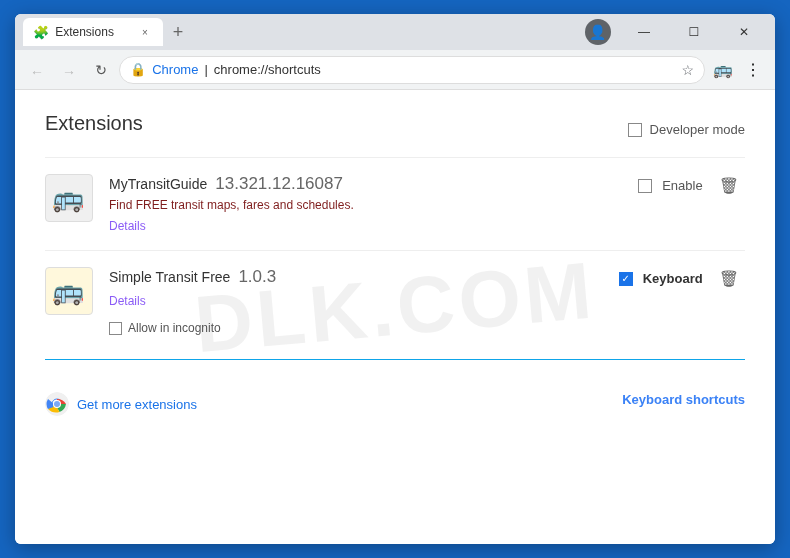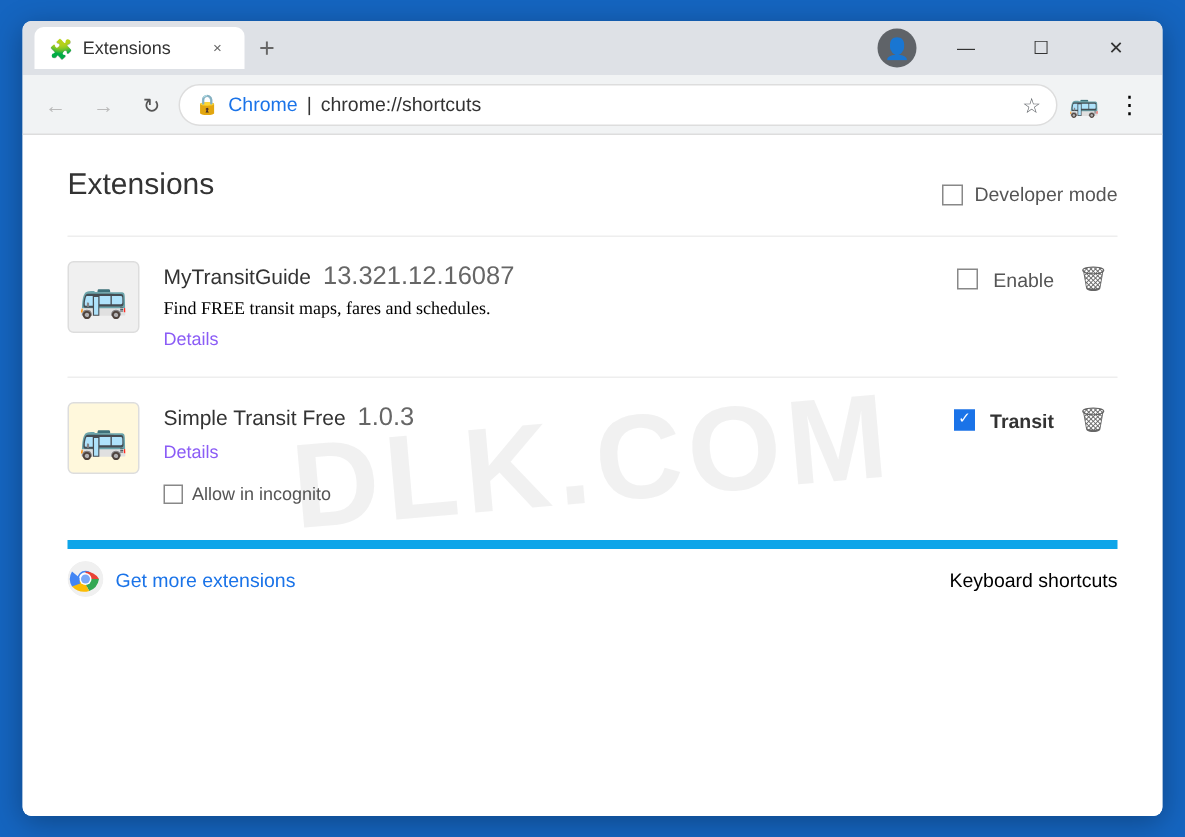--- a/index.html
+++ b/index.html
@@ -261,23 +261,22 @@
       font-size: 14px;
       font-weight: 500;
       color: #333;
     }
     .ext-version {
       font-size: 17px;
       color: #666;
     }
     .ext-desc {
       font-size: 12px;
-      color: #000000;
+      color: #7f1d1d;
       margin-bottom: 4px;
-      font-family: Liberation Serif, serif;
     }
     .ext-details-link {
       font-size: 12px;
       color: #8b5cf6;
       text-decoration: none;
       cursor: pointer;
     }
     .ext-controls {
       display: flex;
       align-items: center;
@@ -313,46 +312,47 @@
     .incognito-checkbox {
       width: 13px;
       height: 13px;
       border: 1px solid #888;
       background: #fff;
       cursor: pointer;
     }
     .page-footer {
       display: flex;
       justify-content: space-between;
-      align-items: center;
-      padding: 8px 0 0;
-      border-top: 6px solid #0ea5e9;
+      align-items: flex-start;
+      padding: 32px 0 0;
+      border-top: 1px solid #0ea5e9;
       position: relative;
       z-index: 1;
       margin-top: 8px;
     }
     .get-more-link {
       display: flex;
       align-items: center;
       gap: 8px;
       font-size: 13px;
       color: #1a73e8;
       text-decoration: none;
       cursor: pointer;
     }
     .chrome-logo {
       width: 24px;
       height: 24px;
       border-radius: 50%;
     }
     .keyboard-shortcuts {
       font-size: 13px;
-      color: #000000;
+      color: #3b82f6;
       cursor: pointer;
       text-decoration: none;
+      font-weight: bold;
     }
     
     .checkmark-box {
       width: 14px;
       height: 14px;
       border: 1px solid #1a73e8;
       background: #1a73e8;
       display: flex;
       align-items: center;
       justify-content: center;
@@ -459,21 +459,21 @@
           <span class="ext-version">1.0.3</span>
         </div>
         <a class="ext-details-link">Details</a>
         <div class="allow-incognito">
           <div class="incognito-checkbox"></div>
           <span>Allow in incognito</span>
         </div>
       </div>
       <div class="ext-controls">
         <div class="checkmark-box"></div>
-        <span class="enabled-label">Transit</span>
+        <span class="enabled-label">Keyboard</span>
         <button class="delete-btn">🗑</button>
       </div>
     </div>
 
     <div class="page-footer">
       <a class="get-more-link">
 
         <svg class="chrome-logo" viewBox="0 0 24 24" width="24" height="24">
           <circle cx="12" cy="12" r="12" fill="#f0f0f0"></circle>
           <circle cx="12" cy="12" r="5" fill="white" stroke="#4285f4" stroke-width="1"></circle>

